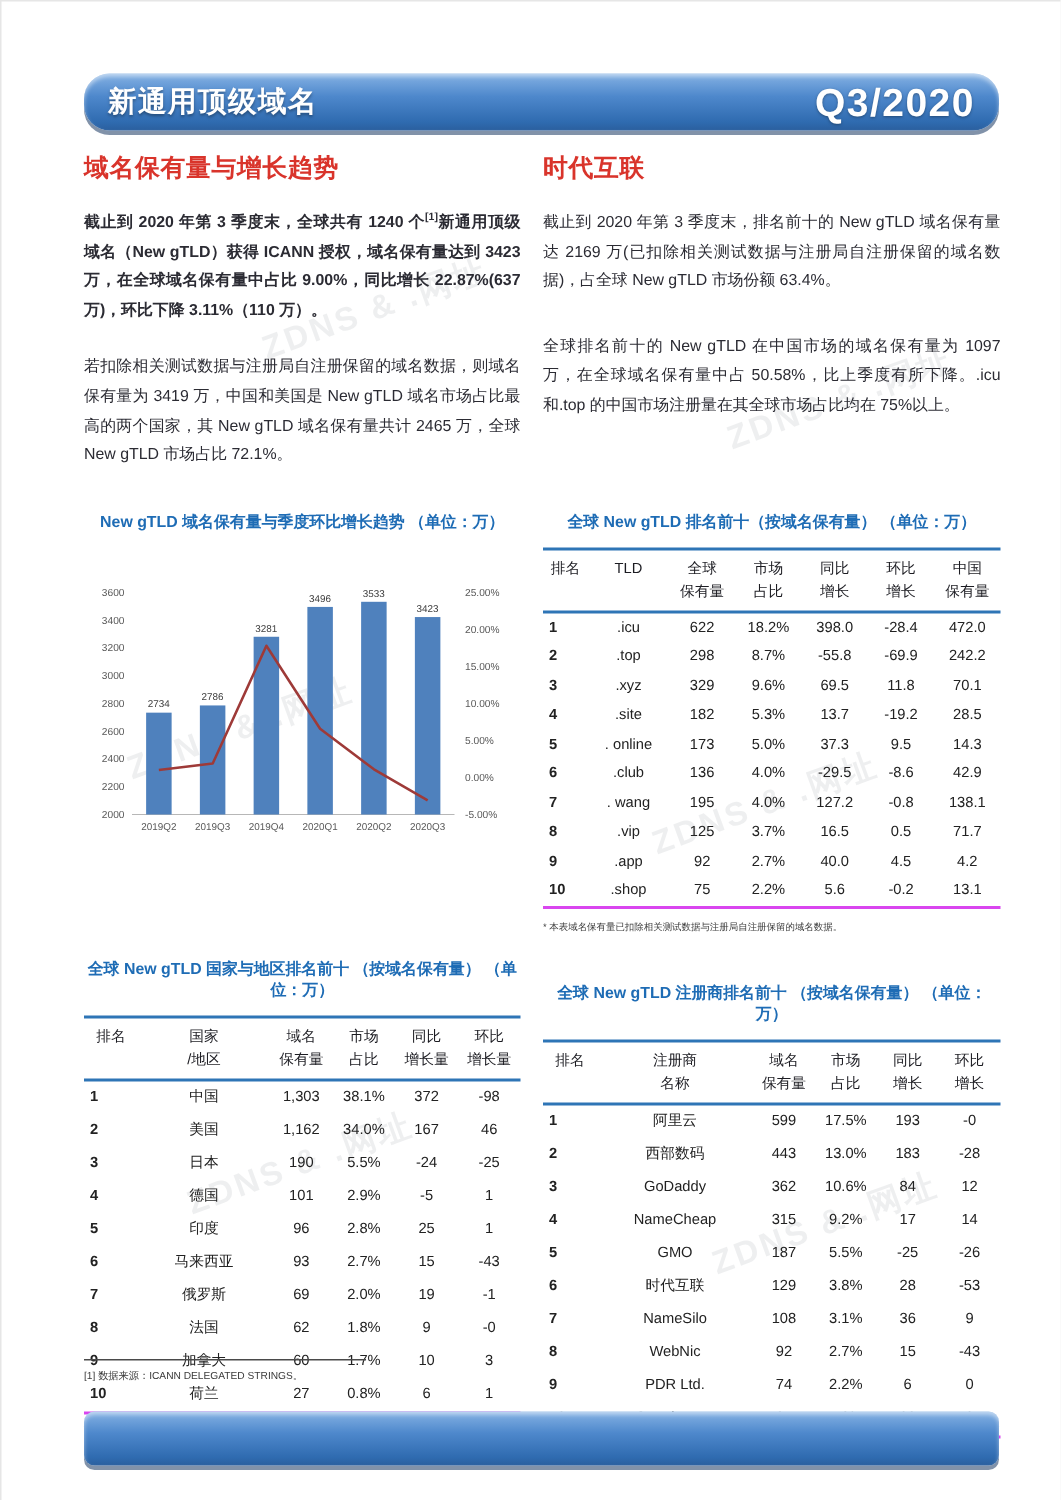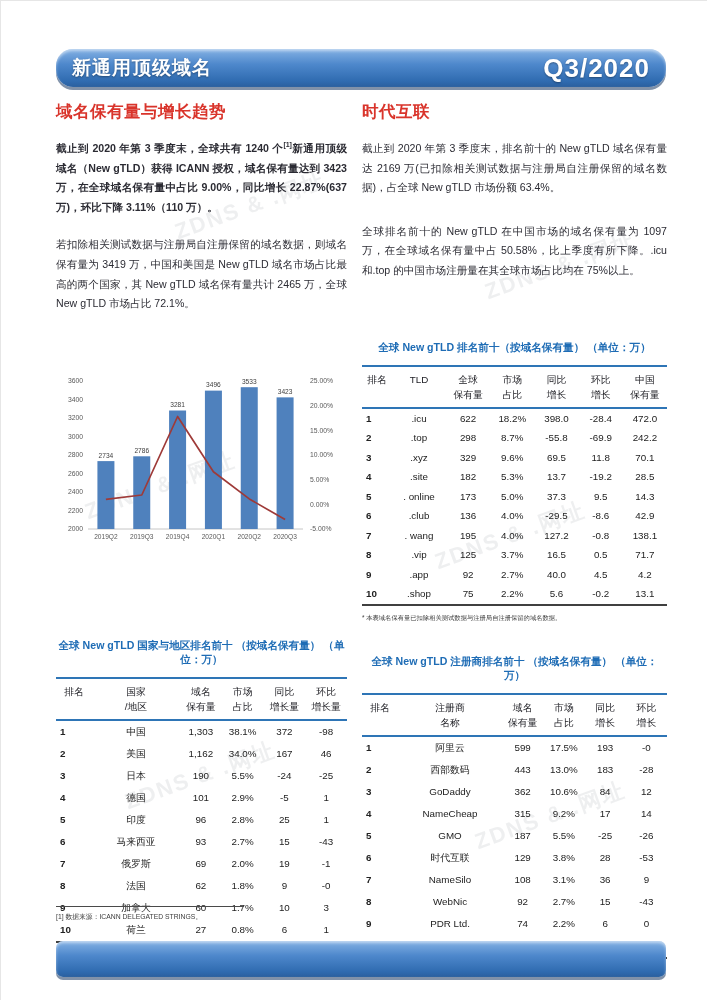--- a/index.html
+++ b/index.html
@@ -38,21 +38,21 @@
   .block-title{color:#1e6cb5; font-size:10.6px; font-weight:bold; text-align:center; margin:0 0 10px 0;}
 
   .chart-block{position:absolute; left:55px; top:340px; width:291px;}
   .chart-wrap{margin-top:28px;}
 
   .tld-block{position:absolute; left:361px; top:340px; width:305px;}
   .bl-block{position:absolute; left:55px; top:638px; width:291px;}
   .br-block{position:absolute; left:361px; top:638px; width:305px;margin-top:16px;}
 
   
-  .t{width:100%; border-top:2px solid #2e75b6; border-bottom:2px solid #404040;}
+  .t{width:100%; border-top:2px solid #2e75b6; border-bottom:2px solid #d946ef;}
   .t-head{display:grid; border-bottom:2px solid #2e75b6; padding:5px 0 4px 0;}
   .t-body .t-row{display:grid; align-items:center;}
   .t-cell{font-size:9.8px; text-align:center; padding:1px 1px; white-space:pre-line; line-height:1.5; color:#222;}
   .t-hcell{color:#1c1c22;}
   .t-rank{text-align:left; font-weight:bold; padding-left:4px;}
   .t-tld .t-head, .t-tld .t-row{grid-template-columns:30px 54px 1fr 1fr 1fr 1fr 1fr;}
   .t-tld .t-row{height:19.5px;}
   .t-country .t-head, .t-country .t-row{grid-template-columns:36px 88px 1fr 1fr 1fr 1fr;}
   .t-country .t-row{height:22px;}
   .t-registrar .t-head, .t-registrar .t-row{grid-template-columns:36px 104px 1fr 1fr 1fr 1fr;}
@@ -89,20 +89,21 @@
     <p class="para">若扣除相关测试数据与注册局自注册保留的域名数据，则域名保有量为 3419 万，中国和美国是 New gTLD 域名市场占比最高的两个国家，其 New gTLD 域名保有量共计 2465 万，全球 New gTLD 市场占比 72.1%。</p>
   </div>
 
   <div class="col col-right">
     <h2 class="section-heading">时代互联</h2>
     <p class="para">截止到 2020 年第 3 季度末，排名前十的 New gTLD 域名保有量达 2169 万(已扣除相关测试数据与注册局自注册保留的域名数据)，占全球 New gTLD 市场份额 63.4%。</p>
     <p class="para gap-top">全球排名前十的 New gTLD 在中国市场的域名保有量为 1097 万，在全球域名保有量中占 50.58%，比上季度有所下降。.icu 和.top 的中国市场注册量在其全球市场占比均在 75%以上。</p>
   </div>
 
   <div class="chart-block">
+    <div class="block-title">New gTLD 域名保有量与季度环比增长趋势 （单位：万）</div>
     <div class="chart-wrap">
       <svg id="chart-svg" width="291" height="186" viewBox="0 0 291 186">
           <text x="27" y="162.3" text-anchor="end" font-size="6.8" fill="#595959">2000</text>
           <text x="27" y="143.8" text-anchor="end" font-size="6.8" fill="#595959">2200</text>
           <text x="27" y="125.3" text-anchor="end" font-size="6.8" fill="#595959">2400</text>
           <text x="27" y="106.8" text-anchor="end" font-size="6.8" fill="#595959">2600</text>
           <text x="27" y="88.3" text-anchor="end" font-size="6.8" fill="#595959">2800</text>
           <text x="27" y="69.8" text-anchor="end" font-size="6.8" fill="#595959">3000</text>
           <text x="27" y="51.3" text-anchor="end" font-size="6.8" fill="#595959">3200</text>
           <text x="27" y="32.8" text-anchor="end" font-size="6.8" fill="#595959">3400</text>

